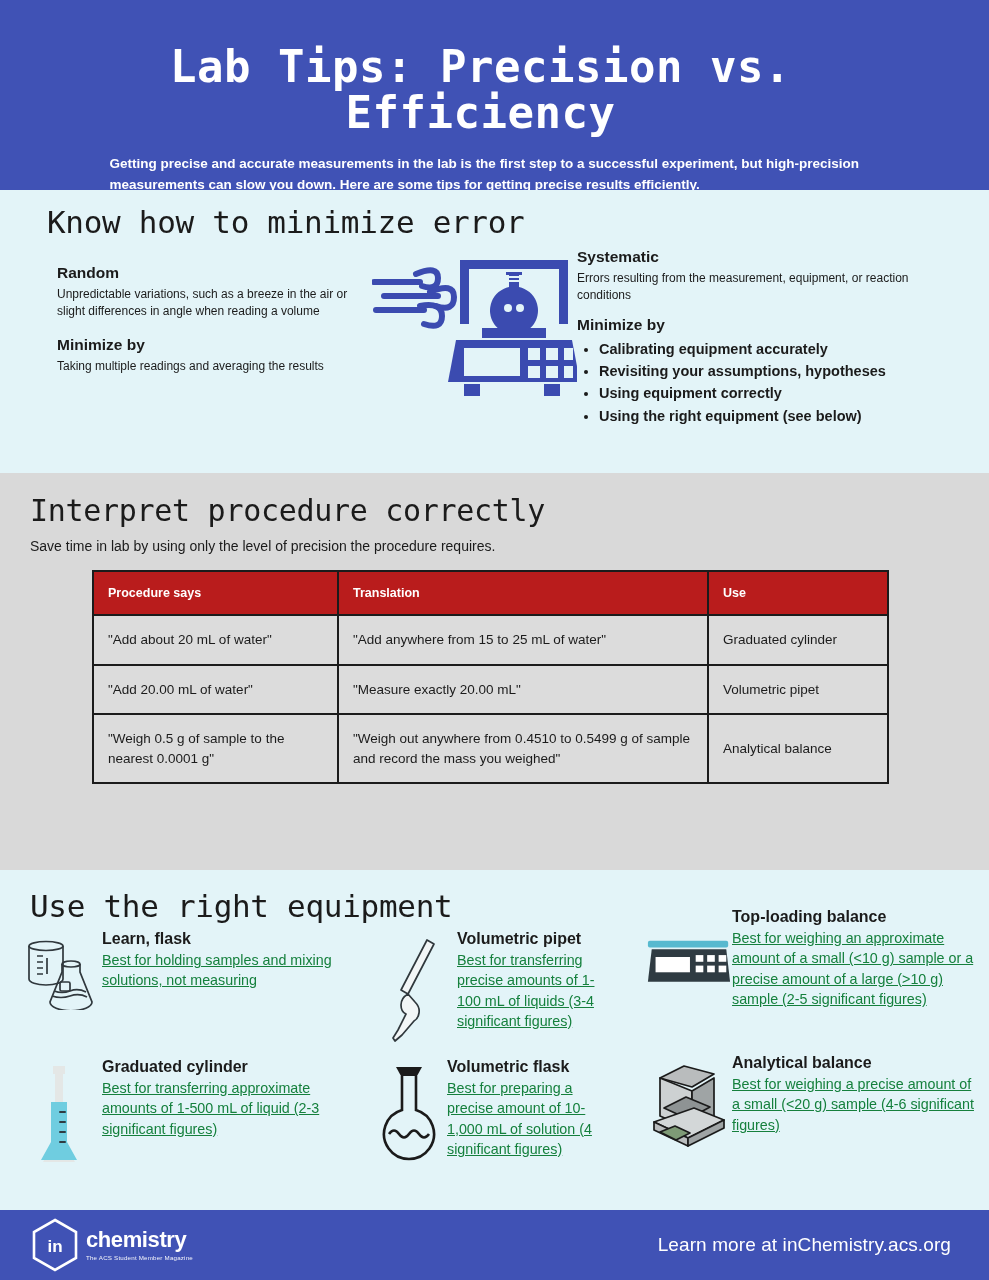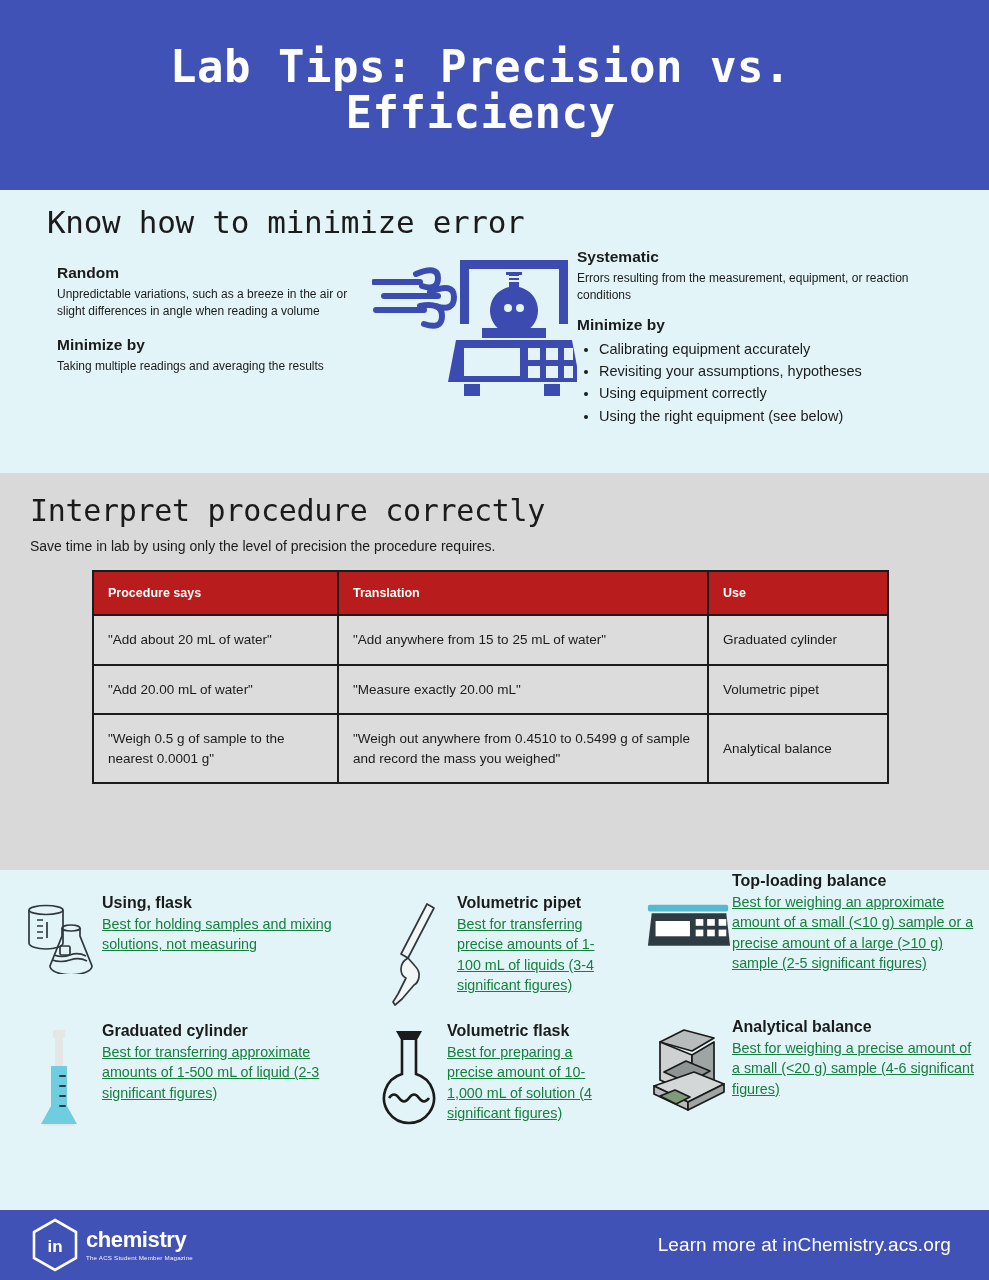--- a/index.html
+++ b/index.html
@@ -99,20 +99,21 @@
   .err-right .sub-bold { margin-top: 0; }
   ul.bullets {
     margin: 2px 0 0 0;
     padding-left: 22px;
     list-style: disc;
   }
   ul.bullets li {
     font-size: 14.5px;
     color: #1b1b1b;
     line-height: 1.53;
+    font-weight: bold;
   }
 
   
   .sec-table {
     background: #d9d9d9;
     height: 397px;
     box-sizing: border-box;
     padding: 20px 0 0 0;
   }
   .sec-table .mono-heading { padding-left: 30px; font-size: 30px; }
@@ -230,20 +231,21 @@
     letter-spacing: 0.1px;
   }
 </style>
 </head>
 <body>
 
 <div id="page">
 
   <div class="header">
     <h1 class="header-title">Lab Tips: Precision vs. Efficiency</h1>
+    <p class="header-sub">Getting precise and accurate measurements in the lab is the first step to a successful experiment, but high-precision measurements can slow you down. Here are some tips for getting precise results efficiently.</p>
   </div>
 
   <div class="sec-error">
     <h2 class="mono-heading">Know how to minimize error</h2>
 
     <div class="err-cols">
       <div class="err-left">
         <p class="sub-bold">Random</p>
         <p class="body-txt">Unpredictable variations, such as a breeze in the air or slight differences in angle when reading a volume</p>
         <p class="sub-bold">Minimize by</p>
@@ -336,41 +338,42 @@
         <tr>
           <td>"Weigh 0.5 g of sample to the nearest 0.0001 g"</td>
           <td>"Weigh out anywhere from 0.4510 to 0.5499 g of sample and record the mass you weighed"</td>
           <td>Analytical balance</td>
         </tr>
       </tbody>
     </table>
   </div>
 
   <div class="sec-equip">
+    <h2 class="mono-heading">Use the right equipment</h2>
 
     <div class="equip-grid">
 
       <div class="equip-item">
         <div class="equip-icon">
           <svg width="76" height="74" viewBox="0 0 76 74">
             <g fill="none" stroke="#30383d" stroke-width="1.7">
               <ellipse cx="25" cy="10" rx="17" ry="4.5"></ellipse>
               <path d="M8 10 v33 a17 6 0 0 0 34 0 V10"></path>
               <path d="M26 22 v16"></path>
               <path d="M16 20 h6 M16 26 h6 M16 32 h6 M16 38 h6"></path>
               <ellipse cx="50" cy="28" rx="9" ry="3"></ellipse>
               <path d="M41 28 v8 L29 66 a12 5 0 0 0 42 0 L59 36 v-8"></path>
               <path d="M33 55 q8 3 16 0 t16 1"></path>
               <path d="M31 60 q9 3 18 0 t17 1"></path>
               <rect x="39" y="46" width="10" height="9" rx="1.5"></rect>
             </g>
           </svg>
         </div>
         <div class="equip-text">
-          <p class="equip-title">Using, flask</p>
+          <p class="equip-title">Learn, flask</p>
           <p class="equip-desc">Best for holding samples and mixing solutions, not measuring</p>
         </div>
       </div>
 
       <div class="equip-item">
         <div class="equip-icon">
           <svg width="54" height="108" viewBox="0 0 54 108">
             <g fill="none" stroke="#30383d" stroke-width="1.7" stroke-linejoin="round">
               <path d="M40 4 l7 4 -26 50 -7 -4z" fill="#f2f6f7"></path>
               <path d="M21 58 q-7 4 -7 11 t5 9 l-8 16 -5 8 2 3 7 -6 12 -14 q4 -2 5 -8 t-4 -11z" fill="#f2f6f7"></path>

